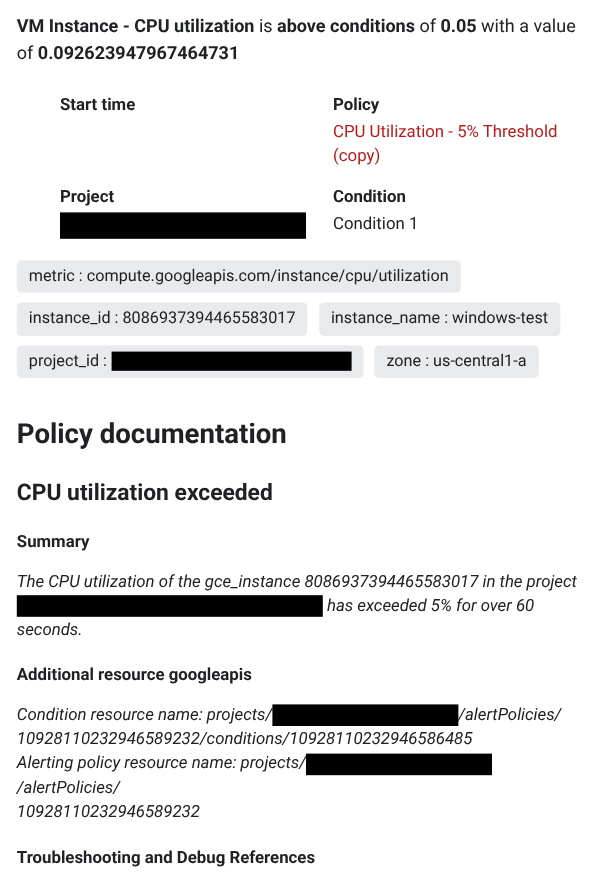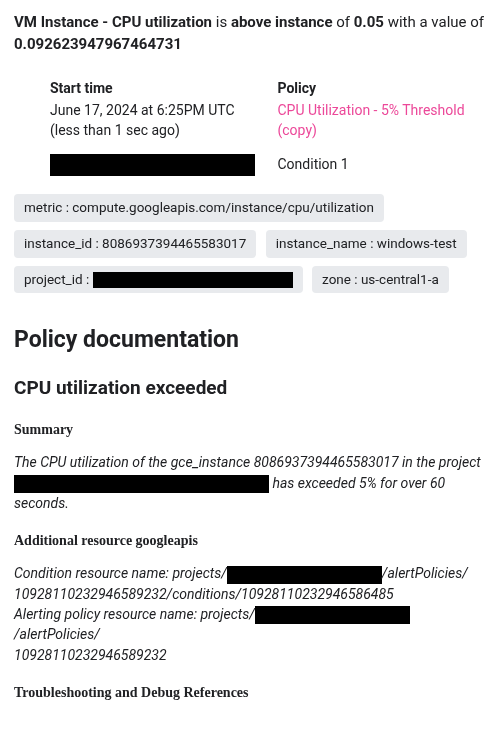--- a/index.html
+++ b/index.html
@@ -10,63 +10,64 @@
     width:501px;
     padding:12px 14px;
     box-sizing:border-box;
     line-height:1.45;
   }
   .headline{font-size:15px;margin-bottom:22px;}
   .headline .b{font-weight:700;}
   .two-col{display:flex;gap:18px;margin-bottom:14px;margin-left:36px;}
   .col{flex:1;min-width:0;}
   .field-label{font-weight:700;margin-bottom:2px;}
-  .link{color:#ec4899;text-decoration:none;}
+  .link{color:#b91c1c;text-decoration:none;}
   .redact{display:inline-block;background:#000;height:18px;vertical-align:middle;}
   .redact-block{display:block;background:#000;height:22px;}
   .chips{margin:10px 0 26px 0;}
   .chip{
     display:inline-block;
     background:#e8eaed;
     border-radius:4px;
     padding:4px 10px;
     margin:4px 6px 4px 0;
     font-size:13.5px;
     color:#202124;
     white-space:nowrap;
   }
   .chip .rv{display:inline-block;background:#000;vertical-align:middle;height:16px;}
   h2.sec{font-size:23px;font-weight:700;margin:10px 0 18px 0;}
   h3.sub{font-size:19px;font-weight:700;margin:18px 0 14px 0;}
-  h4.mini{font-size:14px;font-weight:700;margin:18px 0 12px 0;font-family:Liberation Serif, serif;}
+  h4.mini{font-size:14px;font-weight:700;margin:18px 0 12px 0;}
   p.body{margin:0 0;font-style:italic;}
 </style>
 </head>
 <body>
 
 <div class="headline">
-  <span class="b">VM Instance - CPU utilization</span><span> is </span><span class="b">above instance</span><span> of </span><span class="b">0.05</span><span> with a value of </span><span class="b">0.092623947967464731</span>
+  <span class="b">VM Instance - CPU utilization</span><span> is </span><span class="b">above conditions</span><span> of </span><span class="b">0.05</span><span> with a value of </span><span class="b">0.092623947967464731</span>
 </div>
 
 <div class="two-col">
   <div class="col">
     <div class="field-label">Start time</div>
-    <div>June 17, 2024 at 6:25PM UTC (less than 1 sec ago)</div>
   </div>
   <div class="col">
     <div class="field-label">Policy</div>
     <a href="#" class="link">CPU Utilization - 5% Threshold (copy)</a>
   </div>
 </div>
 
 <div class="two-col">
   <div class="col">
+    <div class="field-label">Project</div>
     <span class="redact-block" style="width:205px;"></span>
   </div>
   <div class="col">
+    <div class="field-label">Condition</div>
     <div>Condition 1</div>
   </div>
 </div>
 
 <div class="chips">
   <span class="chip">metric : compute.googleapis.com/instance/cpu/utilization</span><br>
   <span class="chip">instance_id : 8086937394465583017</span>
   <span class="chip">instance_name : windows-test</span><br>
   <span class="chip"><span>project_id : </span><span class="rv" style="width:200px;"></span></span>
   <span class="chip">zone : us-central1-a</span>

